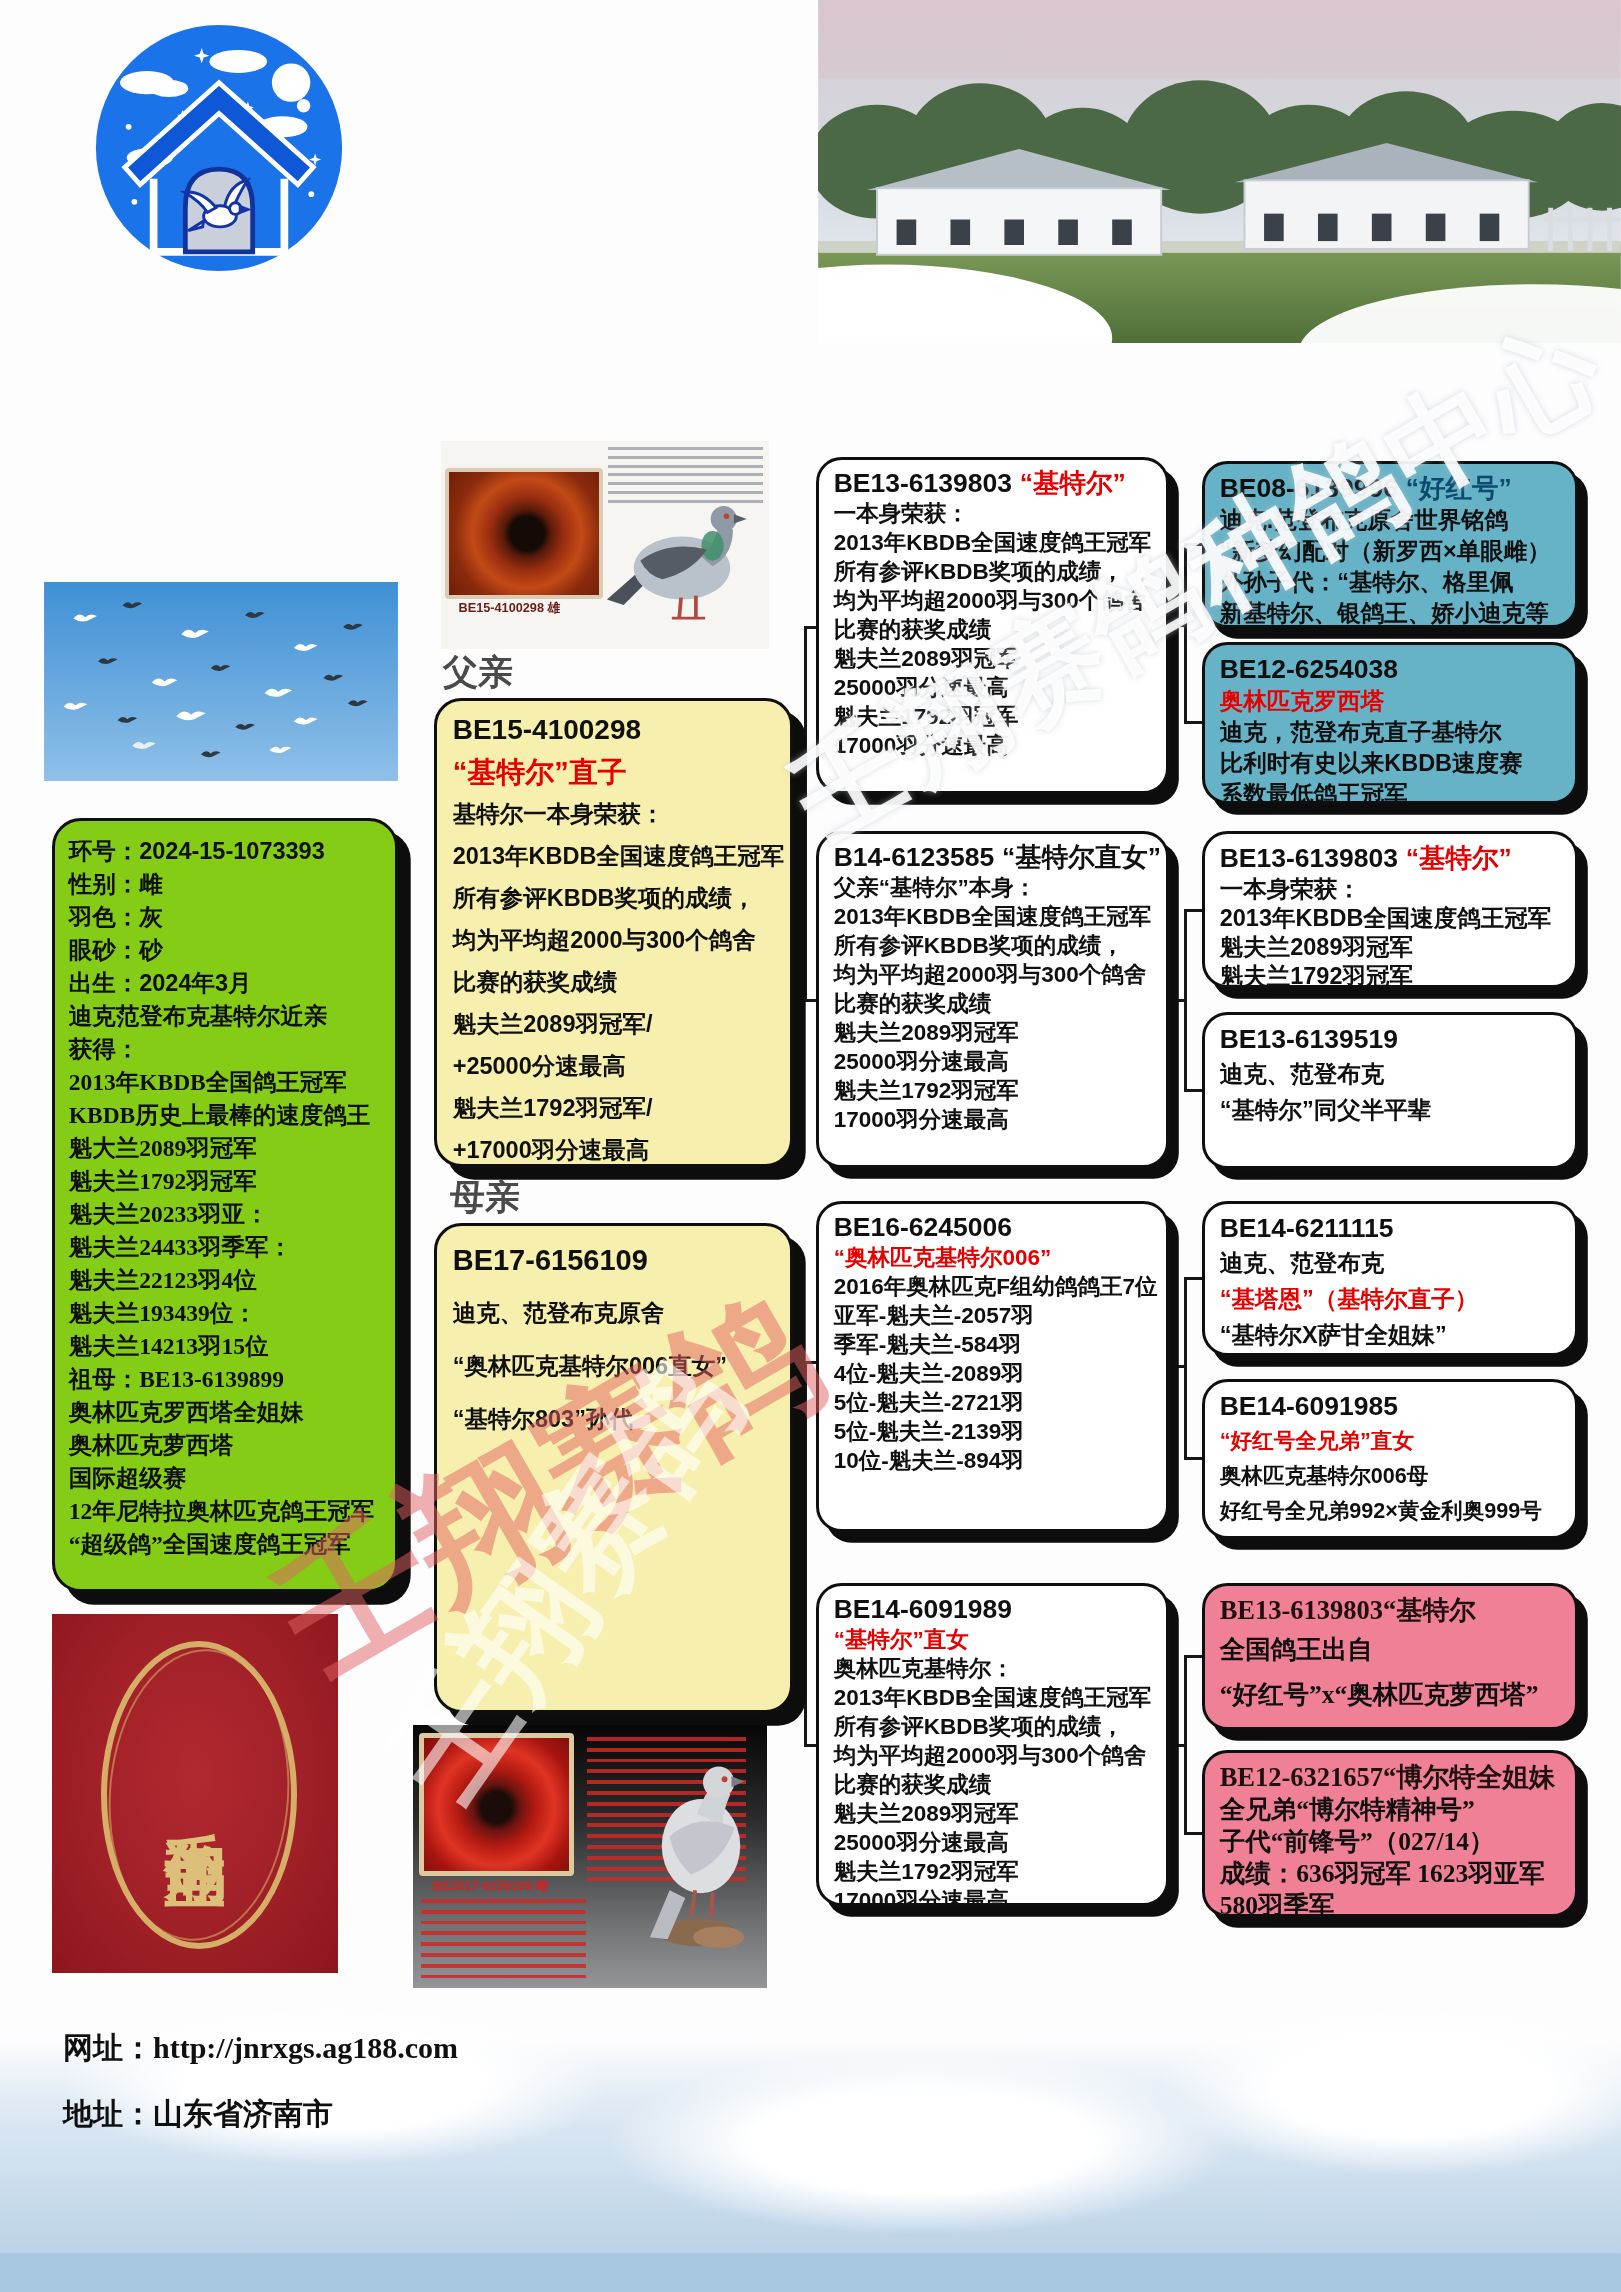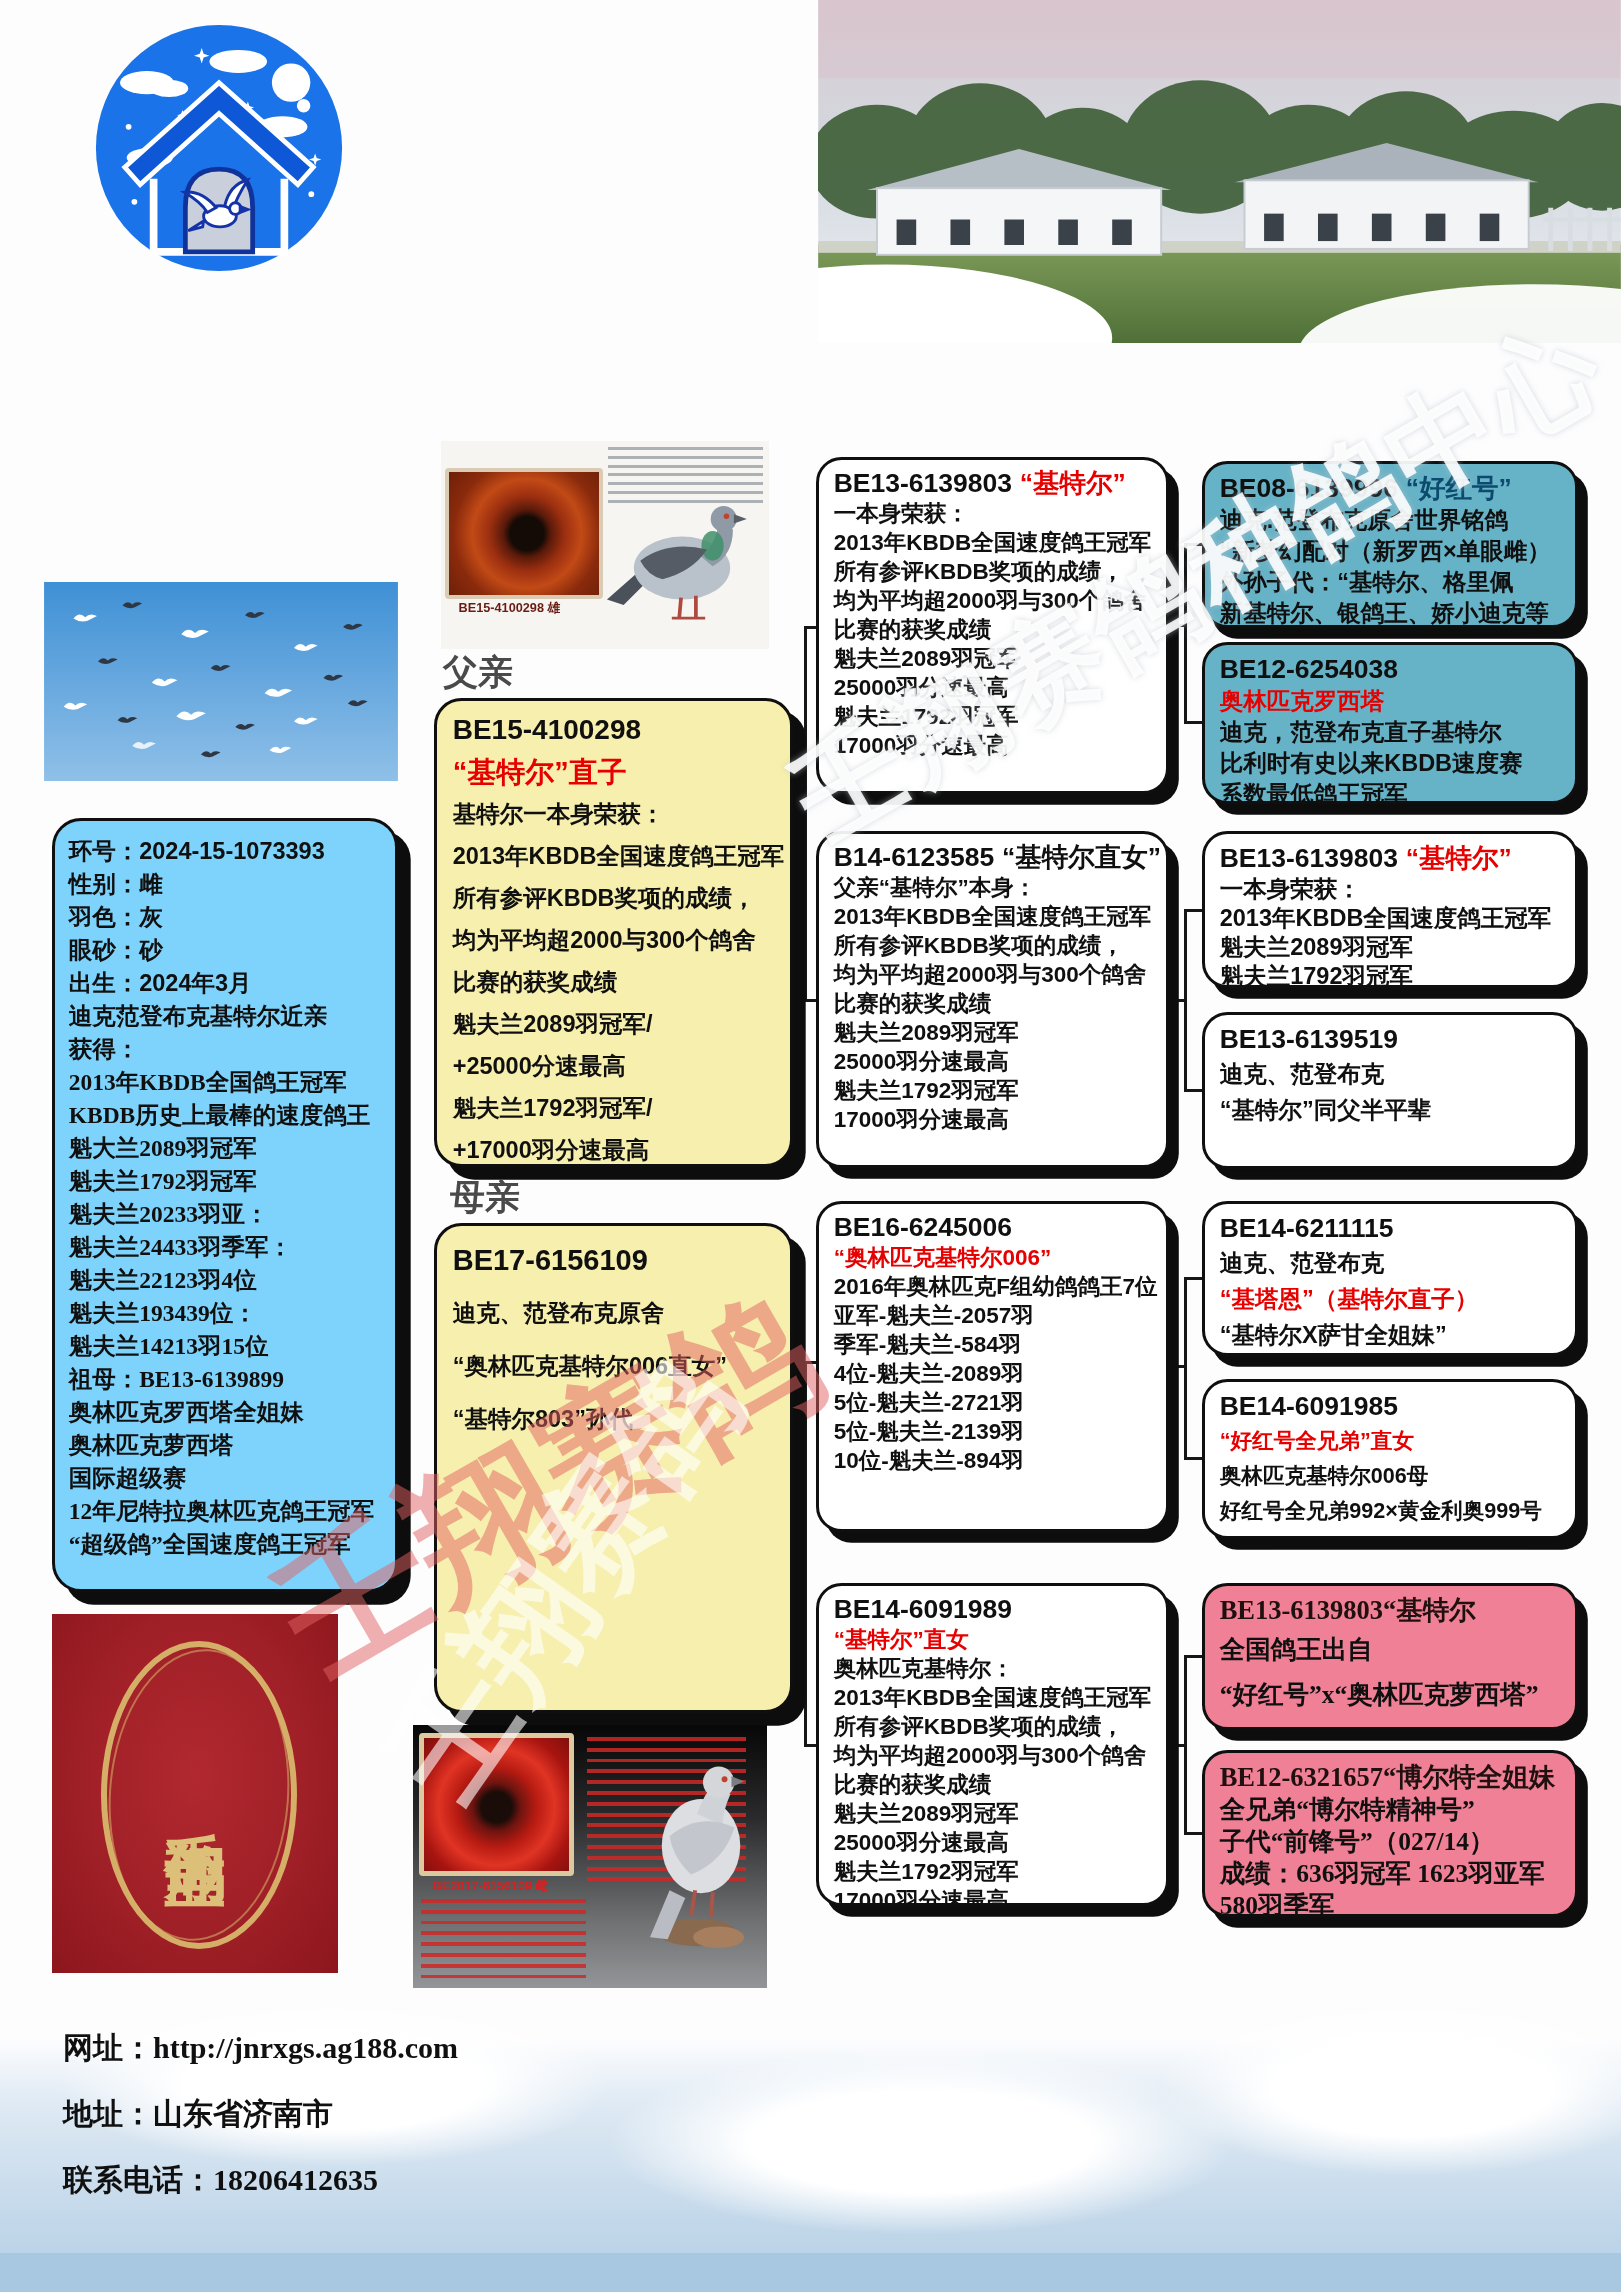--- a/index.html
+++ b/index.html
@@ -3,21 +3,21 @@
 <meta charset="utf-8">
 <style>
   html,body{margin:0;padding:0;}
   body{width:1621px;height:2293px;position:relative;overflow:hidden;background:#fdfdfe;
        font-family:"Liberation Sans", sans-serif;}
   .abs{position:absolute;}
   
   .vl{position:absolute;width:2.9px;background:#161616;z-index:1;}
   .hl{position:absolute;height:2.9px;background:#161616;z-index:1;}
   
-  #info-box{left:52px;top:818px;width:346px;height:774px;background:#7dd3fc;border:3.9px solid #0f0f0f;
+  #info-box{left:52px;top:818px;width:346px;height:774px;background:#84cc16;border:3.9px solid #0f0f0f;
     border-radius:29px;box-shadow:12.7px 12.7px 0 #0d0d0d;padding:13.7px 13.7px;box-sizing:border-box;z-index:3;position:absolute;overflow:hidden;}
   .info-line{font-size:23.5px;line-height:33px;color:#101010;font-weight:600;white-space:nowrap;}
   .info-line.strong{font-weight:800;font-family:"Liberation Serif","DejaVu Serif",serif;}
   
   .plabel{position:absolute;font-size:35px;font-weight:800;color:#4a4a4a;z-index:3;}
   .ybox{position:absolute;background:#f6efad;border:3.9px solid #0f0f0f;border-radius:27.4px;
     box-shadow:12.7px 12.7px 0 #0d0d0d;padding:7.8px 15.7px;box-sizing:border-box;z-index:3;overflow:hidden;}
   #father-box{left:434px;top:698px;width:359px;height:469px;}
   #mother-box{left:434px;top:1223px;width:359px;height:490px;}
   .ybox .bline{font-weight:700;font-size:23.5px;line-height:42px;color:#101010;white-space:nowrap;}
@@ -618,15 +618,14 @@
   <div class="seal-text">壬翔鸽业</div>
 </div>
 
 <div id="wm1" class="wm">壬翔赛鸽种鸽中心</div>
 <div id="wm2" class="wm">壬翔赛鸽</div>
 <div id="wm3" class="wm">壬翔赛鸽</div>
 
 <div id="footer">
   <div class="f-line">网址：http://jnrxgs.ag188.com</div>
   <div class="f-line">地址：山东省济南市</div>
-  <div class="f-line">联系电话：18206412635</div>
 </div>
 
 
 </body></html>

